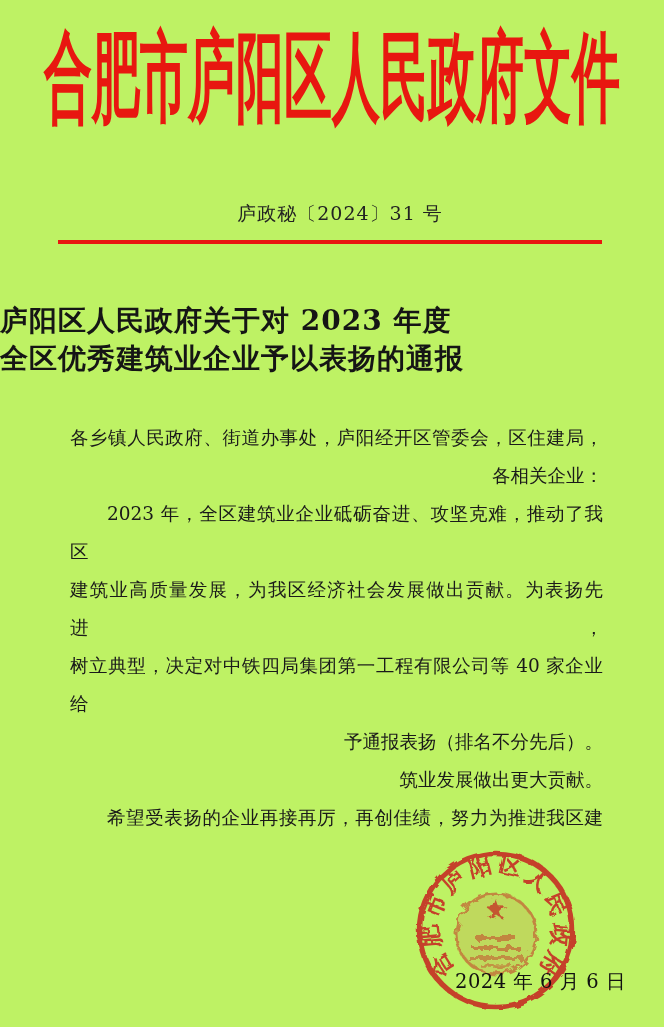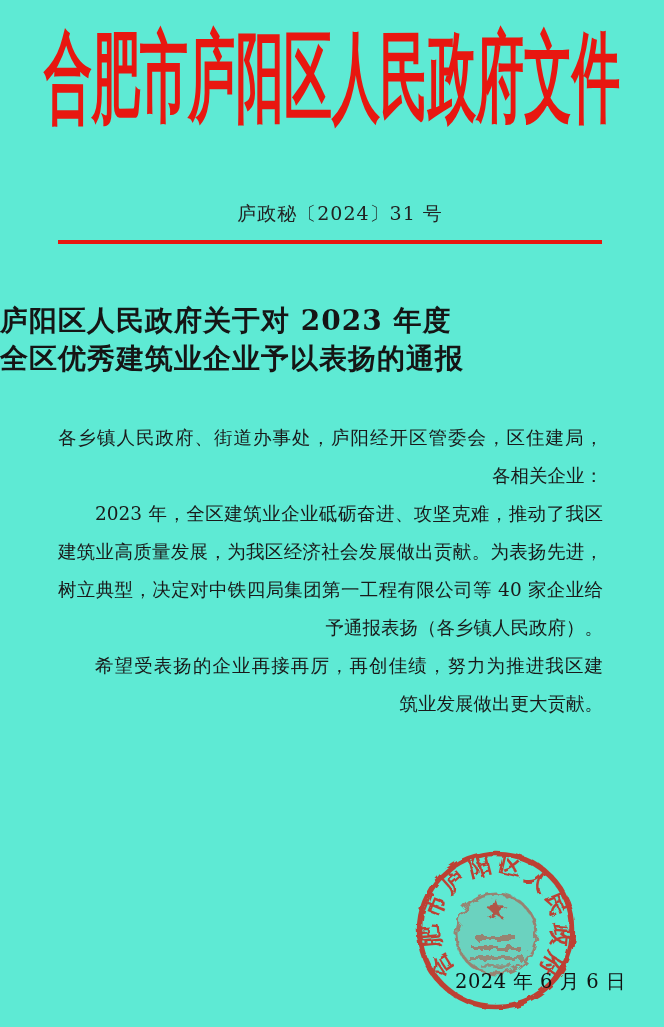--- a/index.html
+++ b/index.html
@@ -1,20 +1,20 @@
 <!DOCTYPE html>
 <html><head>
 <meta charset="utf-8">
 <style>
   html,body { margin:0; padding:0; background:#ffffff; }
   .page {
     position:relative;
     width:664px; height:1027px;
     margin:0 auto;
-    background:#5eead4;
+    background:#bef264;
     overflow:hidden;
     font-family:"DejaVu Serif","Liberation Serif",serif;
     color:#1c1c1c;
   }
 
   
   .red-header {
     position:absolute; top:27px; left:0; width:100%;
     text-align:center;
   }
@@ -45,21 +45,21 @@
     text-align:left;
     font-weight:bold; font-size:28px; line-height:38px;
     letter-spacing:1px; color:#151515;
   }
 
   .body-block {
     position:absolute; top:419px; left:58px; width:545px;
     font-size:18.5px; line-height:38px; color:#1a1a1a;
   }
   .body-line { text-align:right; }
-  .just { text-align:justify; text-align-last:justify; }
+  .just { text-align:justify; text-align-last:justify;margin-left:12px; }
   .indent { text-indent:37px; }
 
   .attachment {
     position:absolute; top:770px; left:123px;
     font-size:19px; letter-spacing:1px; color:#1a1a1a;
   }
 
   .seal-wrap {
     position:absolute; left:412px; top:846px;
     width:168px; height:168px;
@@ -91,23 +91,23 @@
     <div>庐阳区人民政府关于对 2023 年度</div>
     <div>全区优秀建筑业企业予以表扬的通报</div>
   </div>
 
   <div class="body-block">
     <div class="body-line just">各乡镇人民政府、街道办事处，庐阳经开区管委会，区住建局，</div>
     <div class="body-line">各相关企业：</div>
     <div class="body-line just indent">2023 年，全区建筑业企业砥砺奋进、攻坚克难，推动了我区</div>
     <div class="body-line just">建筑业高质量发展，为我区经济社会发展做出贡献。为表扬先进，</div>
     <div class="body-line just">树立典型，决定对中铁四局集团第一工程有限公司等 40 家企业给</div>
-    <div class="body-line">予通报表扬（各乡镇人民政府）。</div>
+    <div class="body-line">予通报表扬（排名不分先后）。</div>
+    <div class="body-line indent">筑业发展做出更大贡献。</div>
     <div class="body-line just indent">希望受表扬的企业再接再厉，再创佳绩，努力为推进我区建</div>
-    <div class="body-line indent">筑业发展做出更大贡献。</div>
   </div>
 
 
   <div class="seal-wrap">
     <svg width="168" height="168" viewBox="0 0 168 168">
       <defs>
         <filter id="stampRough" x="-15%" y="-15%" width="130%" height="130%">
           <feTurbulence type="fractalNoise" baseFrequency="0.09" numOctaves="2" seed="4" result="n"></feTurbulence>
           <feDisplacementMap in="SourceGraphic" in2="n" scale="5"></feDisplacementMap>
         </filter>

